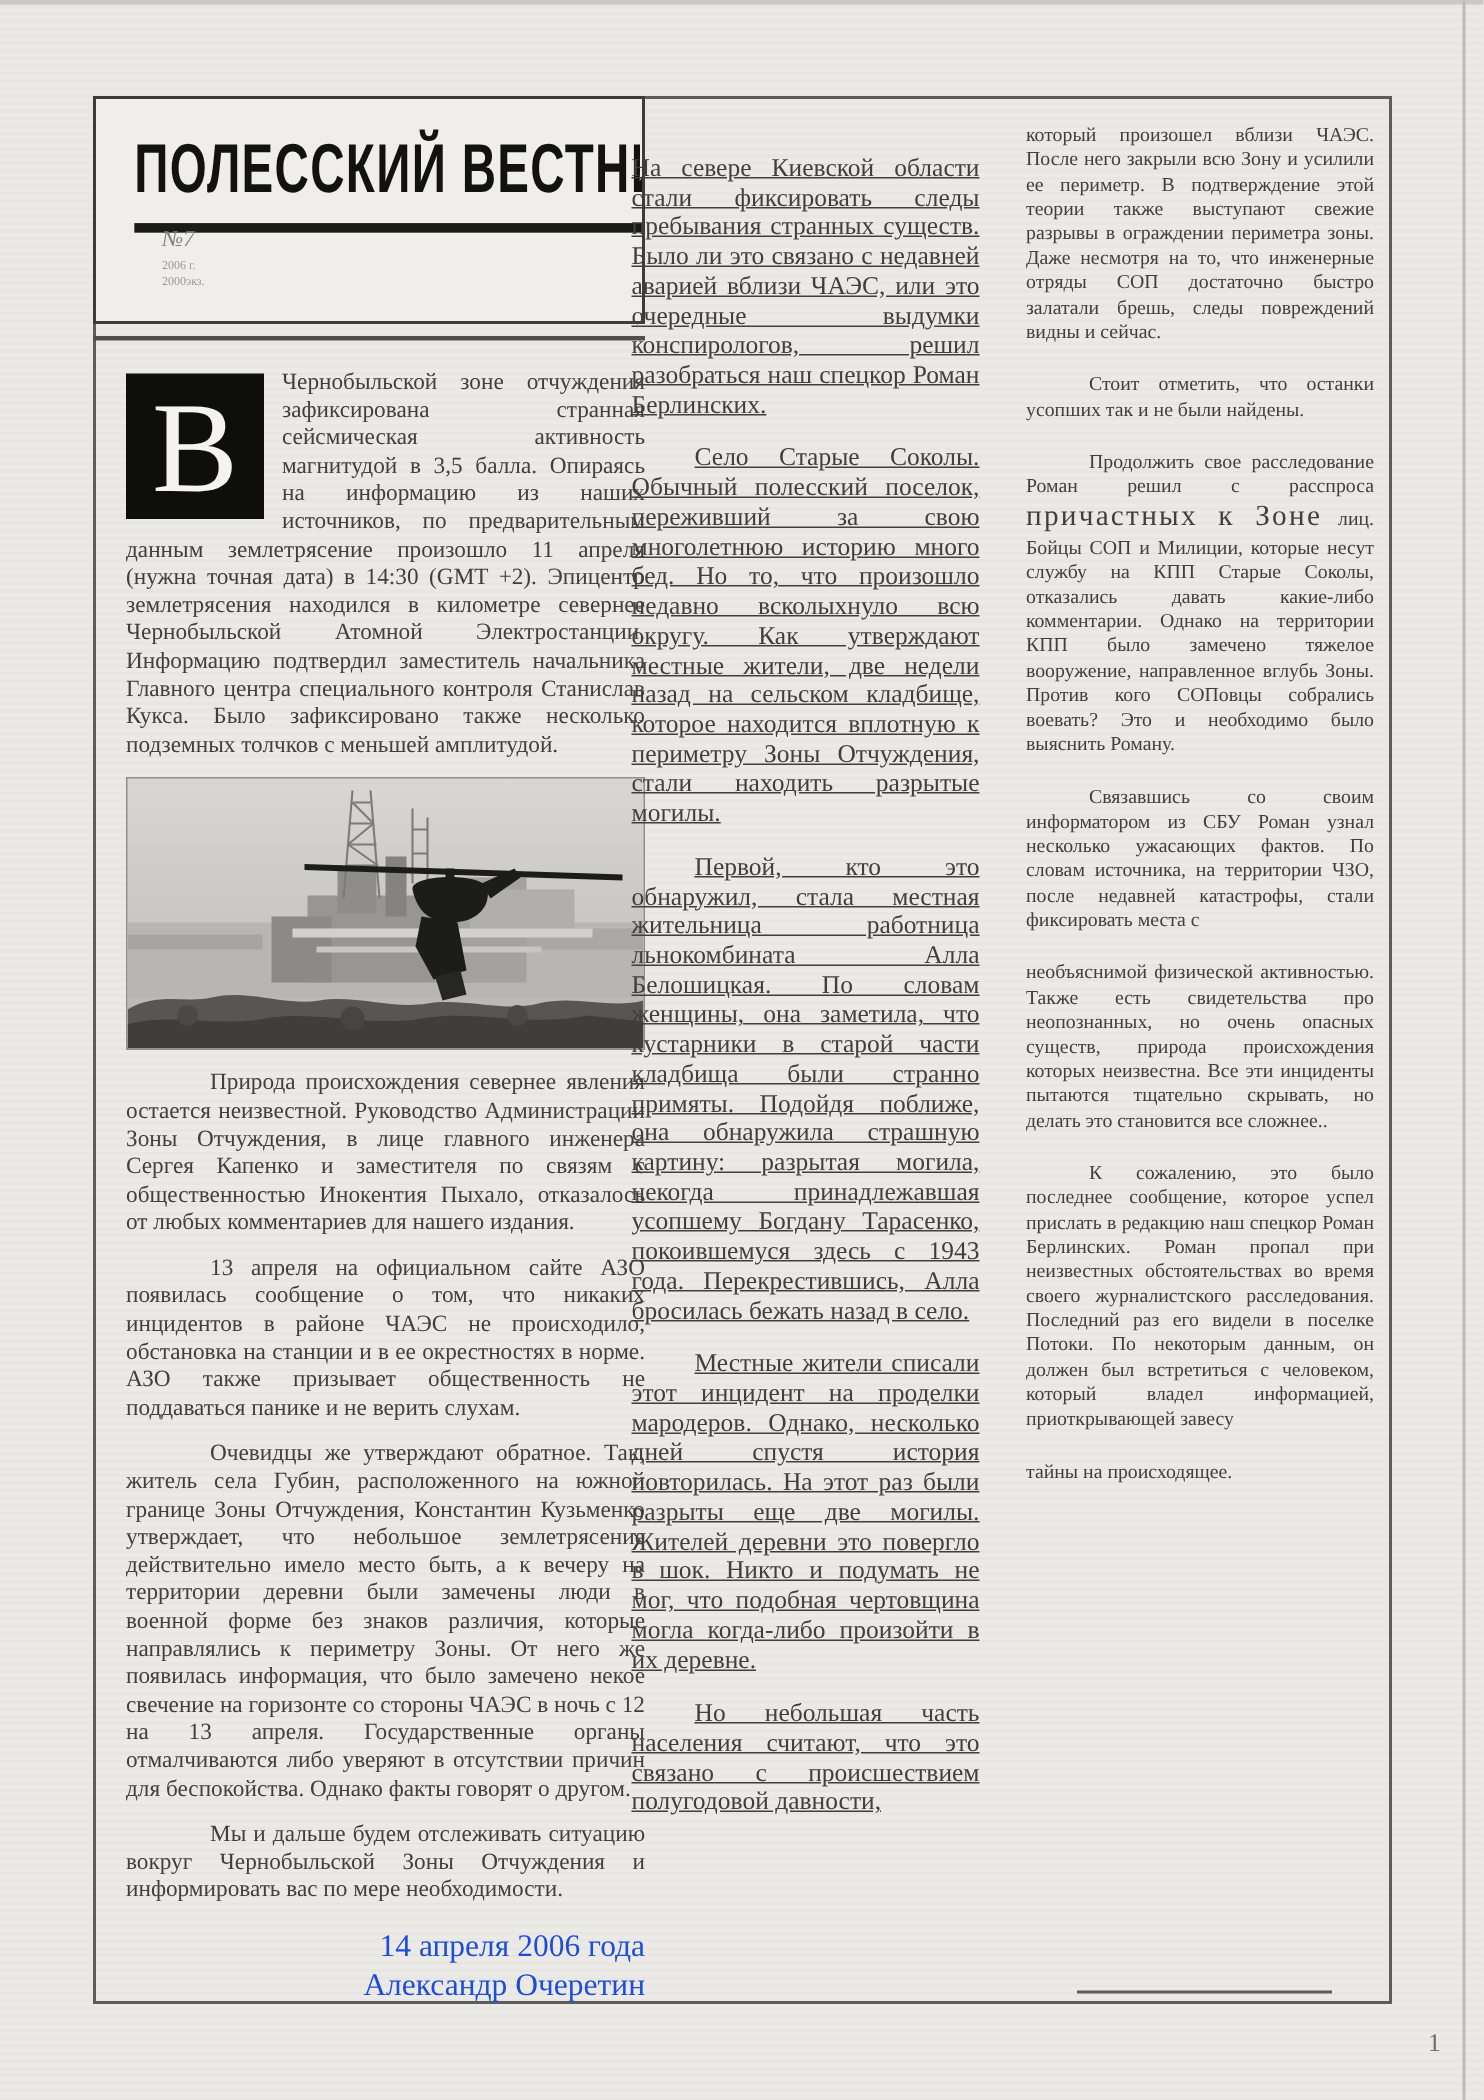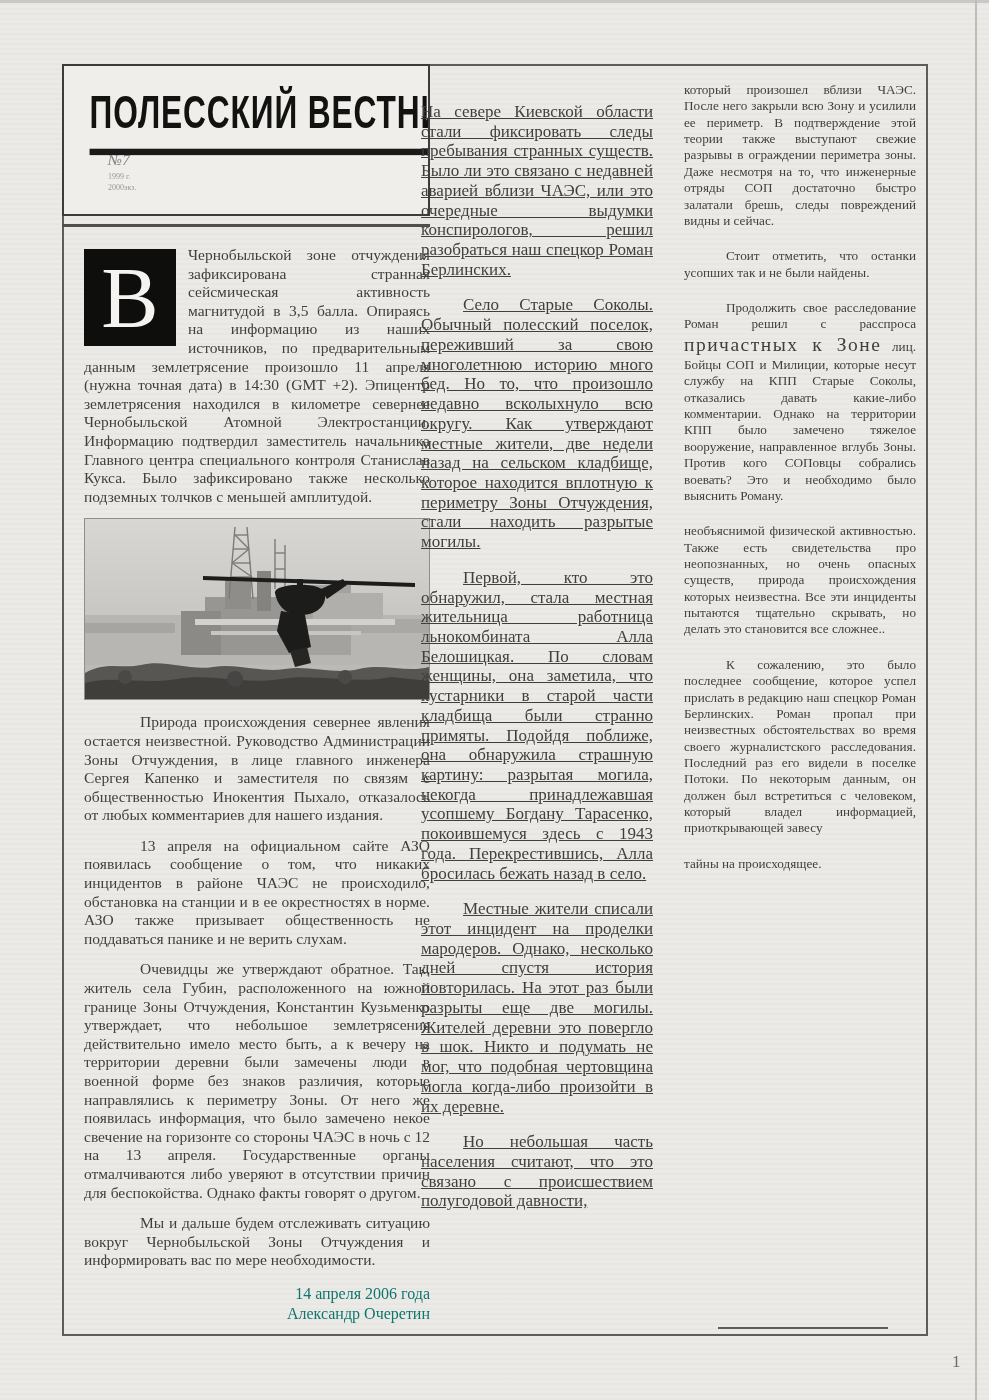--- a/index.html
+++ b/index.html
@@ -54,40 +54,40 @@
     font-family: "Liberation Serif", serif; font-size: 86px; line-height: 99px;
     text-align: center; margin: 3px 12px 3px 0;
   }
 
   .photo {
     clear: both; width: 344px; height: 180px; margin: 2px 0 13px 0;
     border: 1px solid #8f8e8c; background: #cfcecb; overflow: hidden;
   }
   .photo svg { display: block; }
 
-  .signature { text-align: right; font-size: 16px; line-height: 1.25; color: #0f766e; margin-top: 14px; }
+  .signature { text-align: right; font-size: 21px; line-height: 1.25; color: #1d4ed8; margin-top: 14px; }
 
   .emph-zone { font-size: 19.5px; letter-spacing: 1.5px; line-height: 1.25; }
 
   .end-dash { position: absolute; left: 718px; top: 1327px; width: 170px; height: 2px; background: #5d5d5c; }
   .page-num { position: absolute; left: 952px; top: 1352px; font-size: 17px; color: #6d6c6a; }
 </style>
 </head>
 <body>
 
 <div class="scan-edge-top"></div>
 <div class="scan-edge-right"></div>
 
 <div class="frame"></div>
 
 <div class="masthead">
   <div class="masthead-title">ПОЛЕССКИЙ ВЕСТНИК</div>
   <div class="issue-block">
     <div class="issue-number">№7</div>
-    <div class="issue-year">1999 г.</div>
+    <div class="issue-year">2006 г.</div>
     <div class="issue-circulation">2000экз.</div>
   </div>
 </div>
 
 <div class="masthead-rule"></div>
 
 <div class="col col1">
   <p class="dropcap-para">
     <span class="dropcap">В</span><span>Чернобыльской зоне отчуждения зафиксирована странная сейсмическая активность магнитудой в 3,5 балла. Опираясь на информацию из наших источников, по предварительным данным землетрясение произошло 11 апреля (нужна точная дата) в 14:30 (GMT +2). Эпицентр землетрясения находился в километре севернее Чернобыльской Атомной Электростанции. Информацию подтвердил заместитель начальника Главного центра специального контроля Станислав Кукса. Было зафиксировано также несколько подземных толчков с меньшей амплитудой.</span>
   </p>
@@ -169,19 +169,20 @@
   <p>Село Старые Соколы. Обычный полесский поселок, переживший за свою многолетнюю историю много бед. Но то, что произошло недавно всколыхнуло всю округу. Как утверждают местные жители, две недели назад на сельском кладбище, которое находится вплотную к периметру Зоны Отчуждения, стали находить разрытые могилы.</p>
   <p>Первой, кто это обнаружил, стала местная жительница работница льнокомбината Алла Белошицкая. По словам женщины, она заметила, что кустарники в старой части кладбища были странно примяты. Подойдя поближе, она обнаружила страшную картину: разрытая могила, некогда принадлежавшая усопшему Богдану Тарасенко, покоившемуся здесь с 1943 года. Перекрестившись, Алла бросилась бежать назад в село.</p>
   <p>Местные жители списали этот инцидент на проделки мародеров. Однако, несколько дней спустя история повторилась. На этот раз были разрыты еще две могилы. Жителей деревни это повергло в шок. Никто и подумать не мог, что подобная чертовщина могла когда-либо произойти в их деревне.</p>
   <p>Но небольшая часть населения считают, что это связано с происшествием полугодовой давности,</p>
 </div>
 
 <div class="col col3">
   <p class="noindent">который произошел вблизи ЧАЭС. После него закрыли всю Зону и усилили ее периметр. В подтверждение этой теории также выступают свежие разрывы в ограждении периметра зоны. Даже несмотря на то, что инженерные отряды СОП достаточно быстро залатали брешь, следы повреждений видны и сейчас.</p>
   <p>Стоит отметить, что останки усопших так и не были найдены.</p>
   <p><span>Продолжить свое расследование Роман решил с расспроса </span><span class="emph-zone">причастных к Зоне</span><span> лиц. Бойцы СОП и Милиции, которые несут службу на КПП Старые Соколы, отказались давать какие-либо комментарии. Однако на территории КПП было замечено тяжелое вооружение, направленное вглубь Зоны. Против кого СОПовцы собрались воевать? Это и необходимо было выяснить Роману.</span></p>
+  <p>Связавшись со своим информатором из СБУ Роман узнал несколько ужасающих фактов. По словам источника, на территории ЧЗО, после недавней катастрофы, стали фиксировать места с</p>
   <p class="noindent gap-above">необъяснимой физической активностью. Также есть свидетельства про неопознанных, но очень опасных существ, природа происхождения которых неизвестна. Все эти инциденты пытаются тщательно скрывать, но делать это становится все сложнее..</p>
   <p>К сожалению, это было последнее сообщение, которое успел прислать в редакцию наш спецкор Роман Берлинских. Роман пропал при неизвестных обстоятельствах во время своего журналистского расследования. Последний раз его видели в поселке Потоки. По некоторым данным, он должен был встретиться с человеком, который владел информацией, приоткрывающей завесу</p>
   <p class="noindent gap-above">тайны на происходящее.</p>
 </div>
 
 <div class="end-dash"></div>
 <div class="page-num">1</div>
 
 </body></html>

